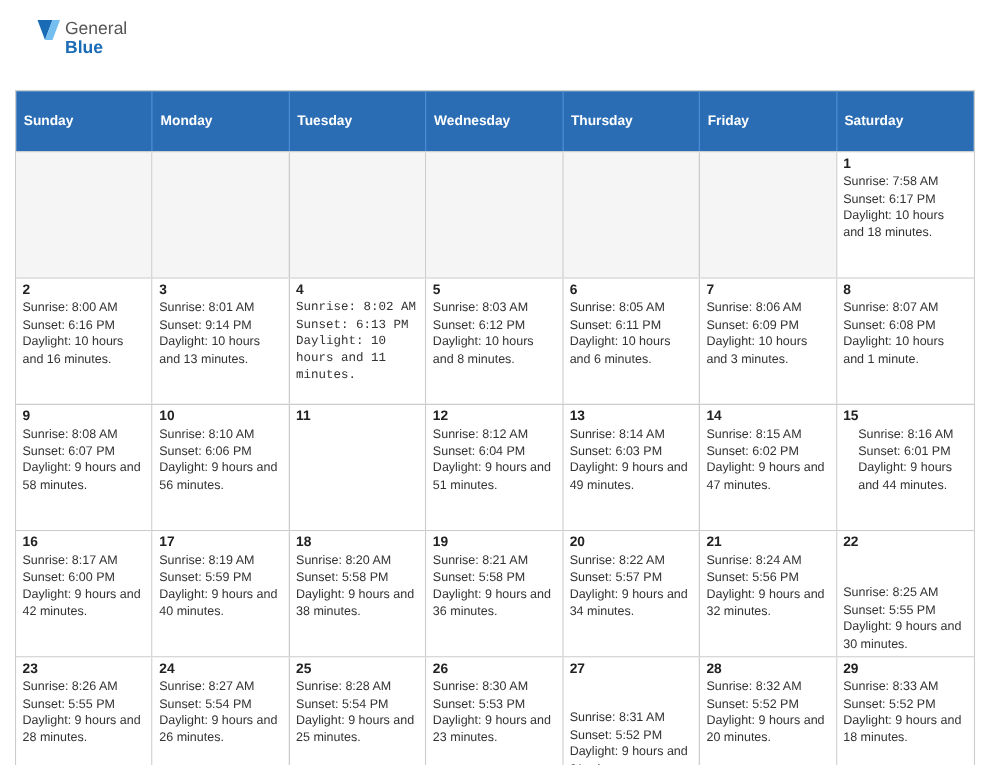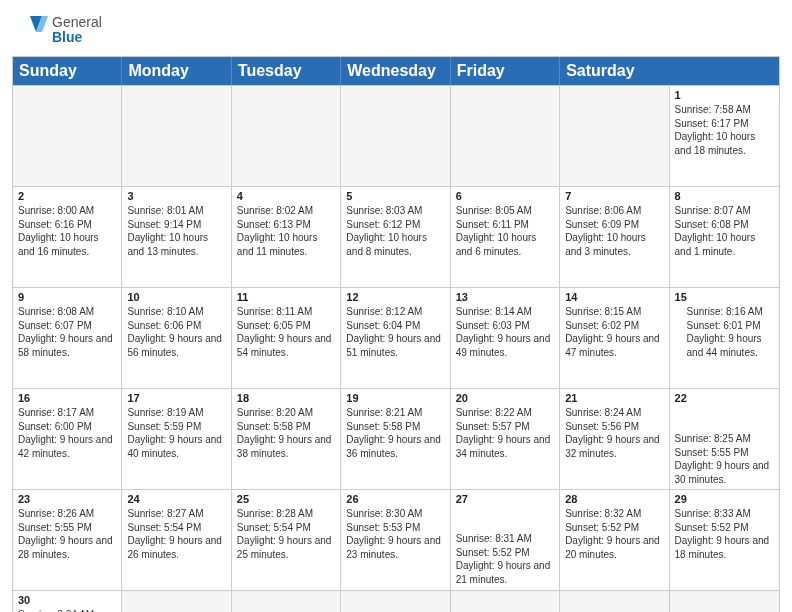--- a/index.html
+++ b/index.html
@@ -14,21 +14,21 @@
       width: 792px;
       height: 612px;
       padding: 12px;
       display: flex;
       flex-direction: column;
     }
     .header {
       display: flex;
       align-items: flex-start;
       justify-content: space-between;
-      margin-bottom: 8px;
+      margin-bottom: 24px;
     }
     .logo {
       display: flex;
       align-items: center;
       gap: 4px;
     }
     .title-block {
       text-align: right;
     }
     .month-title {
@@ -47,23 +47,23 @@
       flex-direction: column;
       border: 1px solid #ccc;
     }
     .cal-header-row {
       display: grid;
       grid-template-columns: repeat(7, 1fr);
       background: #2a6db5;
     }
     .cal-header-cell {
       color: #fff;
-      font-size: 16px;
+      font-size: 11px;
       font-weight: bold;
-      padding: 5px 6px;
+      padding: 18px 6px;
       text-align: left;
       border-right: 1px solid #4a8dd5;
     }
     .cal-header-cell:last-child { border-right: none; }
     .cal-body {
       flex: 1;
       display: grid;
       grid-template-rows: repeat(6, 1fr);
     }
     .cal-row {
@@ -115,20 +115,21 @@
       <div class="subtitle"></div>
     </div>
   </div>
 
   <div class="calendar">
     <div class="cal-header-row">
     <div class="cal-header-cell">Sunday</div>
         <div class="cal-header-cell">Monday</div>
         <div class="cal-header-cell">Tuesday</div>
         <div class="cal-header-cell">Wednesday</div>
+        <div class="cal-header-cell">Thursday</div>
         <div class="cal-header-cell">Friday</div>
         <div class="cal-header-cell">Saturday</div>
       </div>
     <div class="cal-body">
     <div class="cal-row">
           <div class="cal-cell empty"></div>
           <div class="cal-cell empty"></div>
           <div class="cal-cell empty"></div>
           <div class="cal-cell empty"></div>
           <div class="cal-cell empty"></div>
@@ -148,21 +149,21 @@
 Daylight: 10 hours and 16 minutes.</div>
           </div>
           <div class="cal-cell">
             <div class="day-number">3</div>
             <div class="cell-info" style="white-space: pre-line;">Sunrise: 8:01 AM
 Sunset: 9:14 PM
 Daylight: 10 hours and 13 minutes.</div>
           </div>
           <div class="cal-cell">
             <div class="day-number">4</div>
-            <div class="cell-info" style="white-space: pre-line;">Sunrise: 8:02 AM
+            <div class="cell-info" style="white-space: pre-line; font-family: Liberation Mono, monospace;">Sunrise: 8:02 AM
 Sunset: 6:13 PM
 Daylight: 10 hours and 11 minutes.</div>
           </div>
           <div class="cal-cell">
             <div class="day-number">5</div>
             <div class="cell-info" style="white-space: pre-line;">Sunrise: 8:03 AM
 Sunset: 6:12 PM
 Daylight: 10 hours and 8 minutes.</div>
           </div>
           <div class="cal-cell">
@@ -192,23 +193,20 @@
 Daylight: 9 hours and 58 minutes.</div>
           </div>
           <div class="cal-cell">
             <div class="day-number">10</div>
             <div class="cell-info" style="white-space: pre-line;">Sunrise: 8:10 AM
 Sunset: 6:06 PM
 Daylight: 9 hours and 56 minutes.</div>
           </div>
           <div class="cal-cell">
             <div class="day-number">11</div>
-            <div class="cell-info" style="white-space: pre-line;">Sunrise: 8:11 AM
-Sunset: 6:05 PM
-Daylight: 9 hours and 54 minutes.</div>
           </div>
           <div class="cal-cell">
             <div class="day-number">12</div>
             <div class="cell-info" style="white-space: pre-line;">Sunrise: 8:12 AM
 Sunset: 6:04 PM
 Daylight: 9 hours and 51 minutes.</div>
           </div>
           <div class="cal-cell">
             <div class="day-number">13</div>
             <div class="cell-info" style="white-space: pre-line;">Sunrise: 8:14 AM

